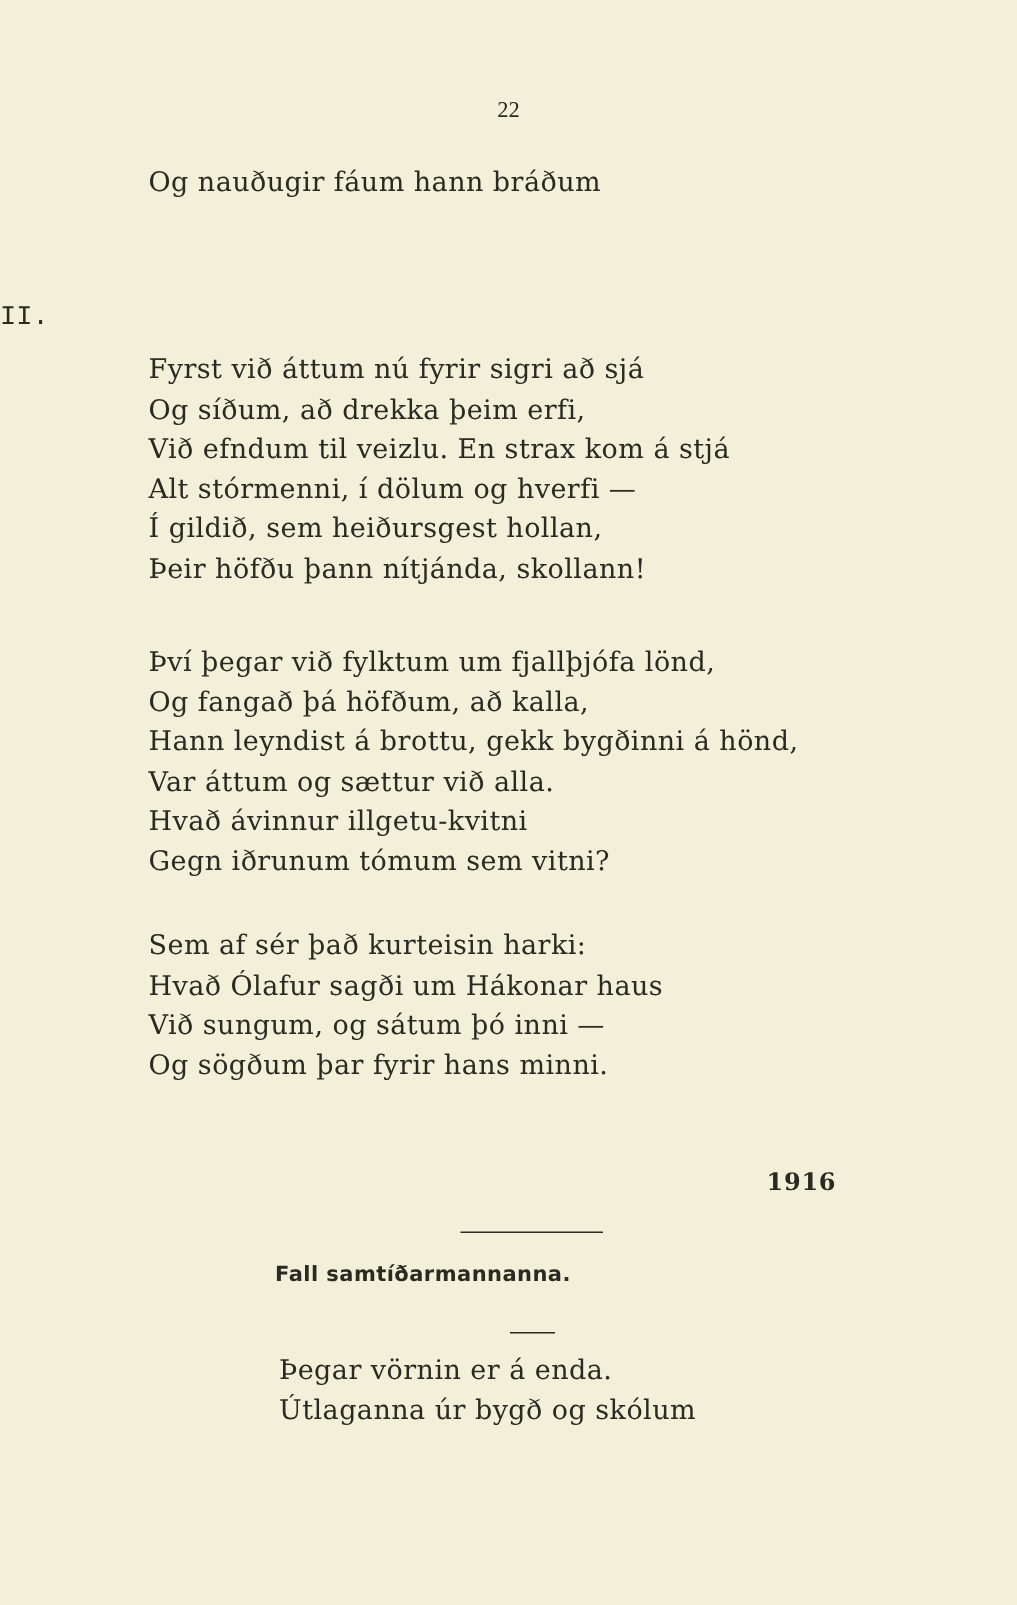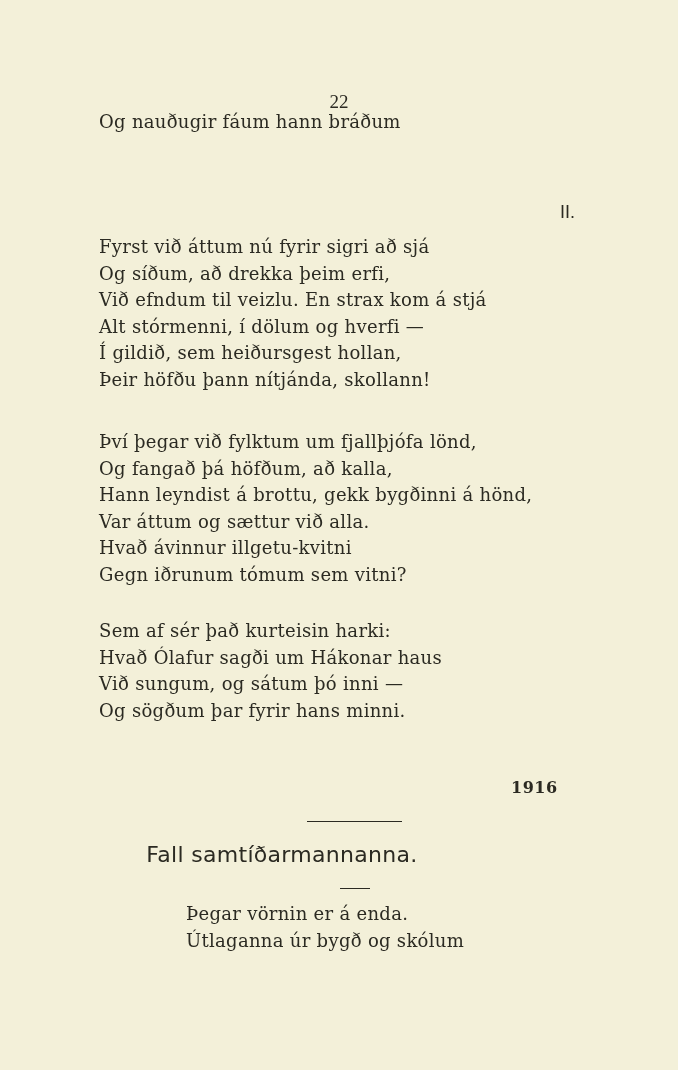--- a/index.html
+++ b/index.html
@@ -6,44 +6,43 @@
     body {
       width: 678px; height: 1070px;
       background: #f3f0d9;
       color: #2b2a22;
       font-family: "DejaVu Serif", "Liberation Serif", serif;
       position: relative;
       overflow: hidden;
     }
     .page-number {
       position: absolute; top: 66px; left: 0; width: 678px;
-      text-align: center; font-size: 19px;
+      text-align: center; font-size: 15px;
       font-family: "Liberation Serif", serif;
-      margin-top: 25px;
     }
     .stanza { position: absolute; left: 99px; }
     .line {
       font-size: 18px; line-height: 26.5px; white-space: nowrap;
       letter-spacing: 0.3px;
     }
     .section-num {
-      position: absolute; top: 202px; left: 0; width: 575px; text-align: right;
-      font-size: 18px; font-family: Liberation Sans, sans-serif;
+      position: absolute; top: 202px; left: 0; width: 575px; text-align: left;
+      font-size: 18px; font-family: Liberation Mono, monospace;
     }
     .year {
       position: absolute; top: 778px; left: 511px;
       font-size: 16px; font-weight: bold; letter-spacing: 0.5px;
     }
     .rule-long {
       position: absolute; top: 821px; left: 307px; width: 95px; height: 1px; background: #2b2a22;
     }
     .title {
       position: absolute; top: 842px; left: 0; width: 564px; text-align: center;
       font-family: "DejaVu Sans", "Liberation Sans", sans-serif;
-      font-size: 22px; font-weight: normal; letter-spacing: 0.3px;
+      font-size: 14px; font-weight: bold; letter-spacing: 0.3px;
     }
     .rule-short {
       position: absolute; top: 888px; left: 340px; width: 30px; height: 1px; background: #2b2a22;
     }
   </style>
 </head>
 <body>
 
 <div class="page-number">22</div>
 

